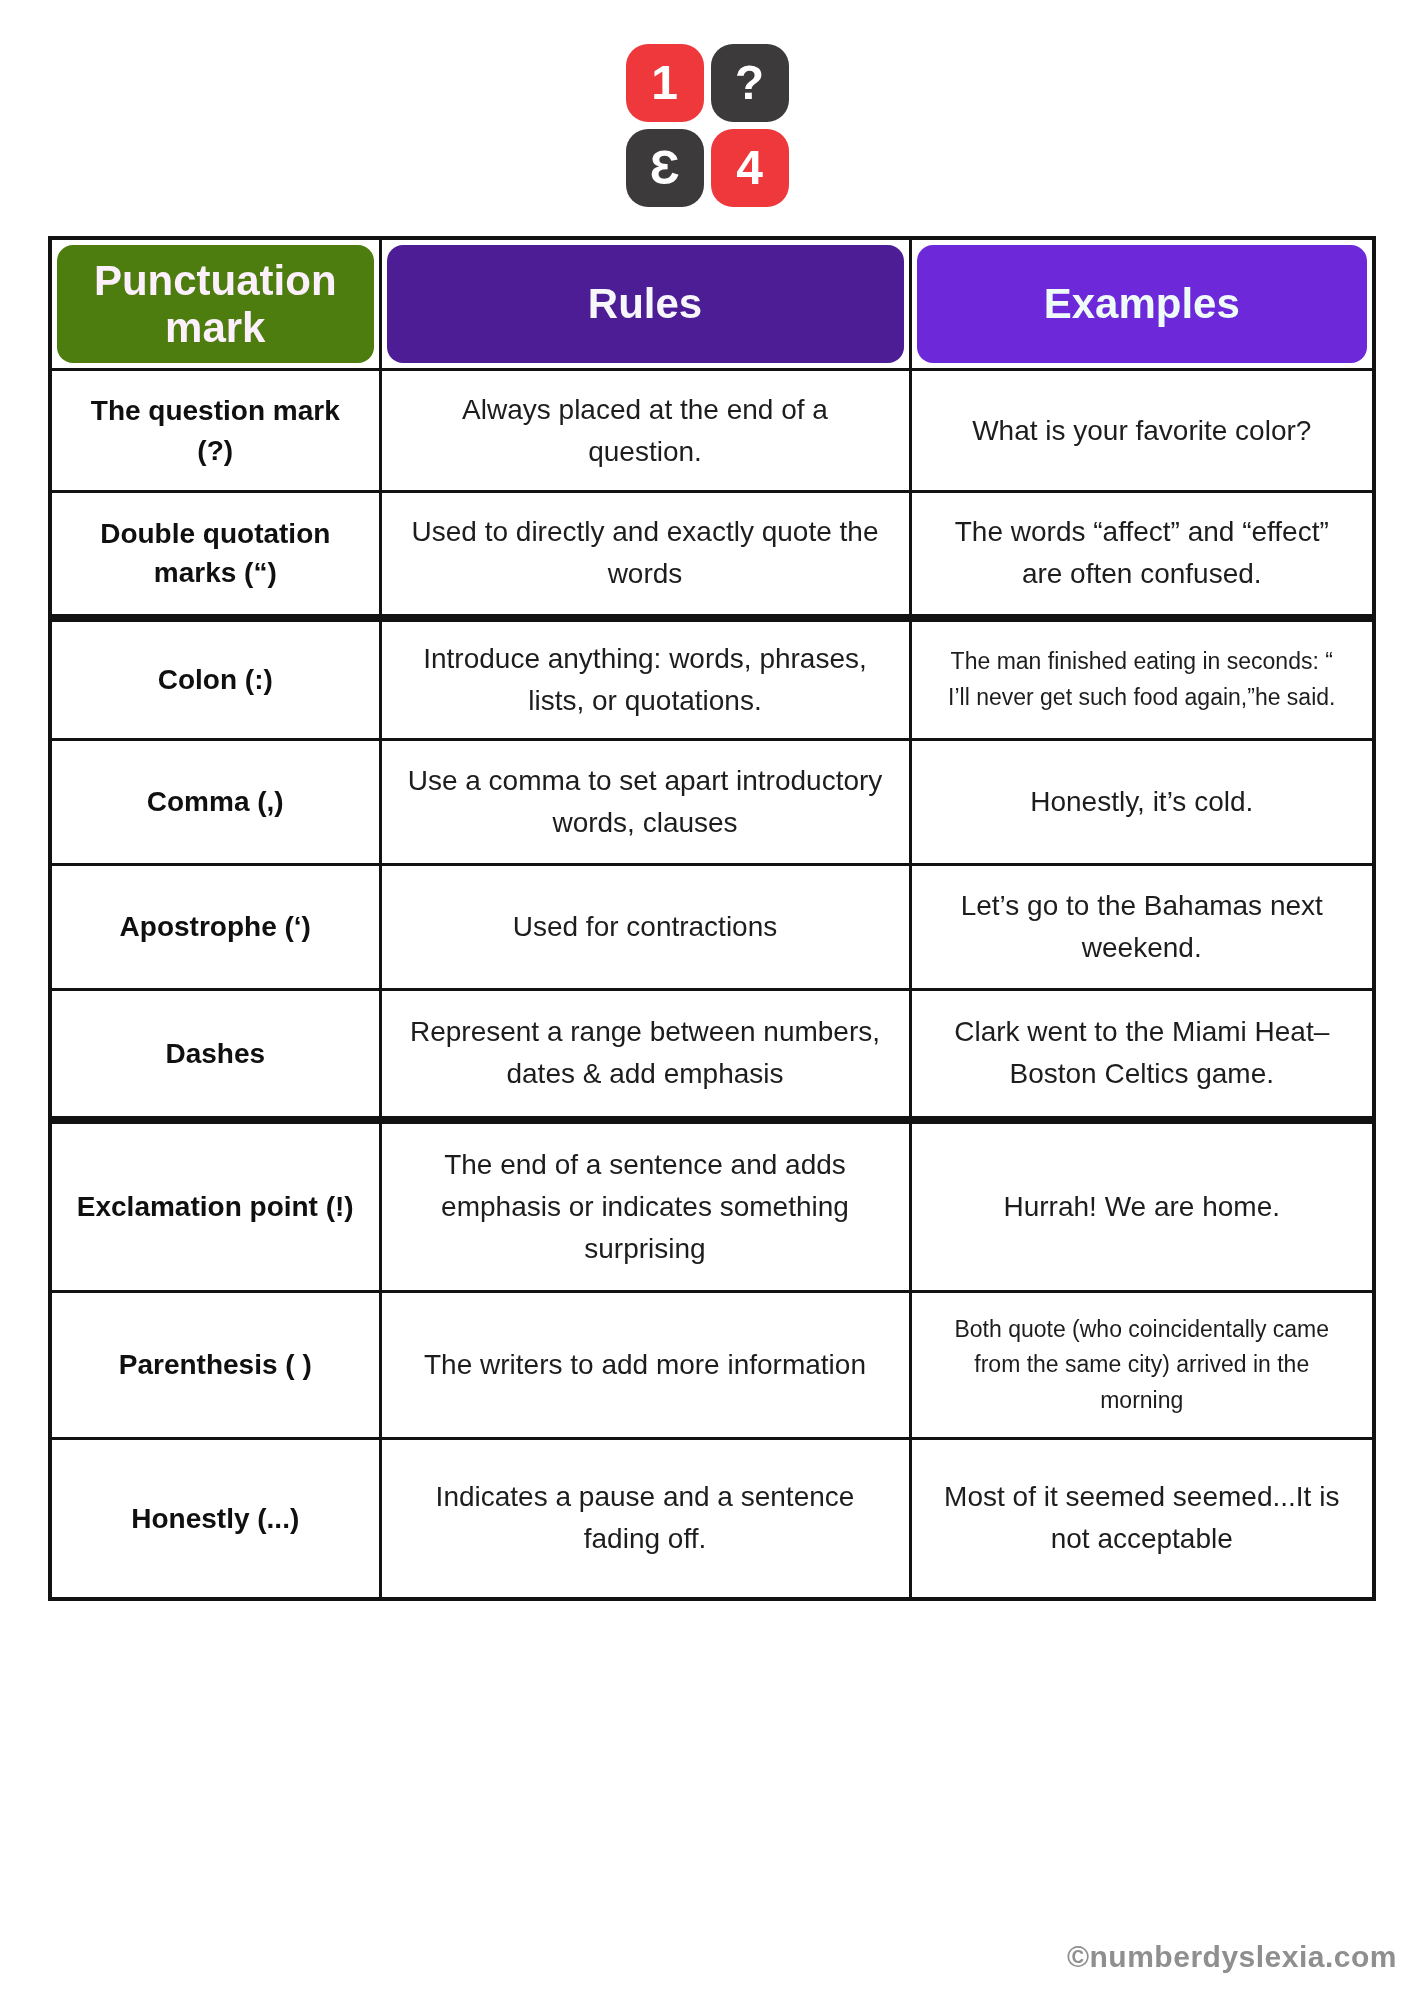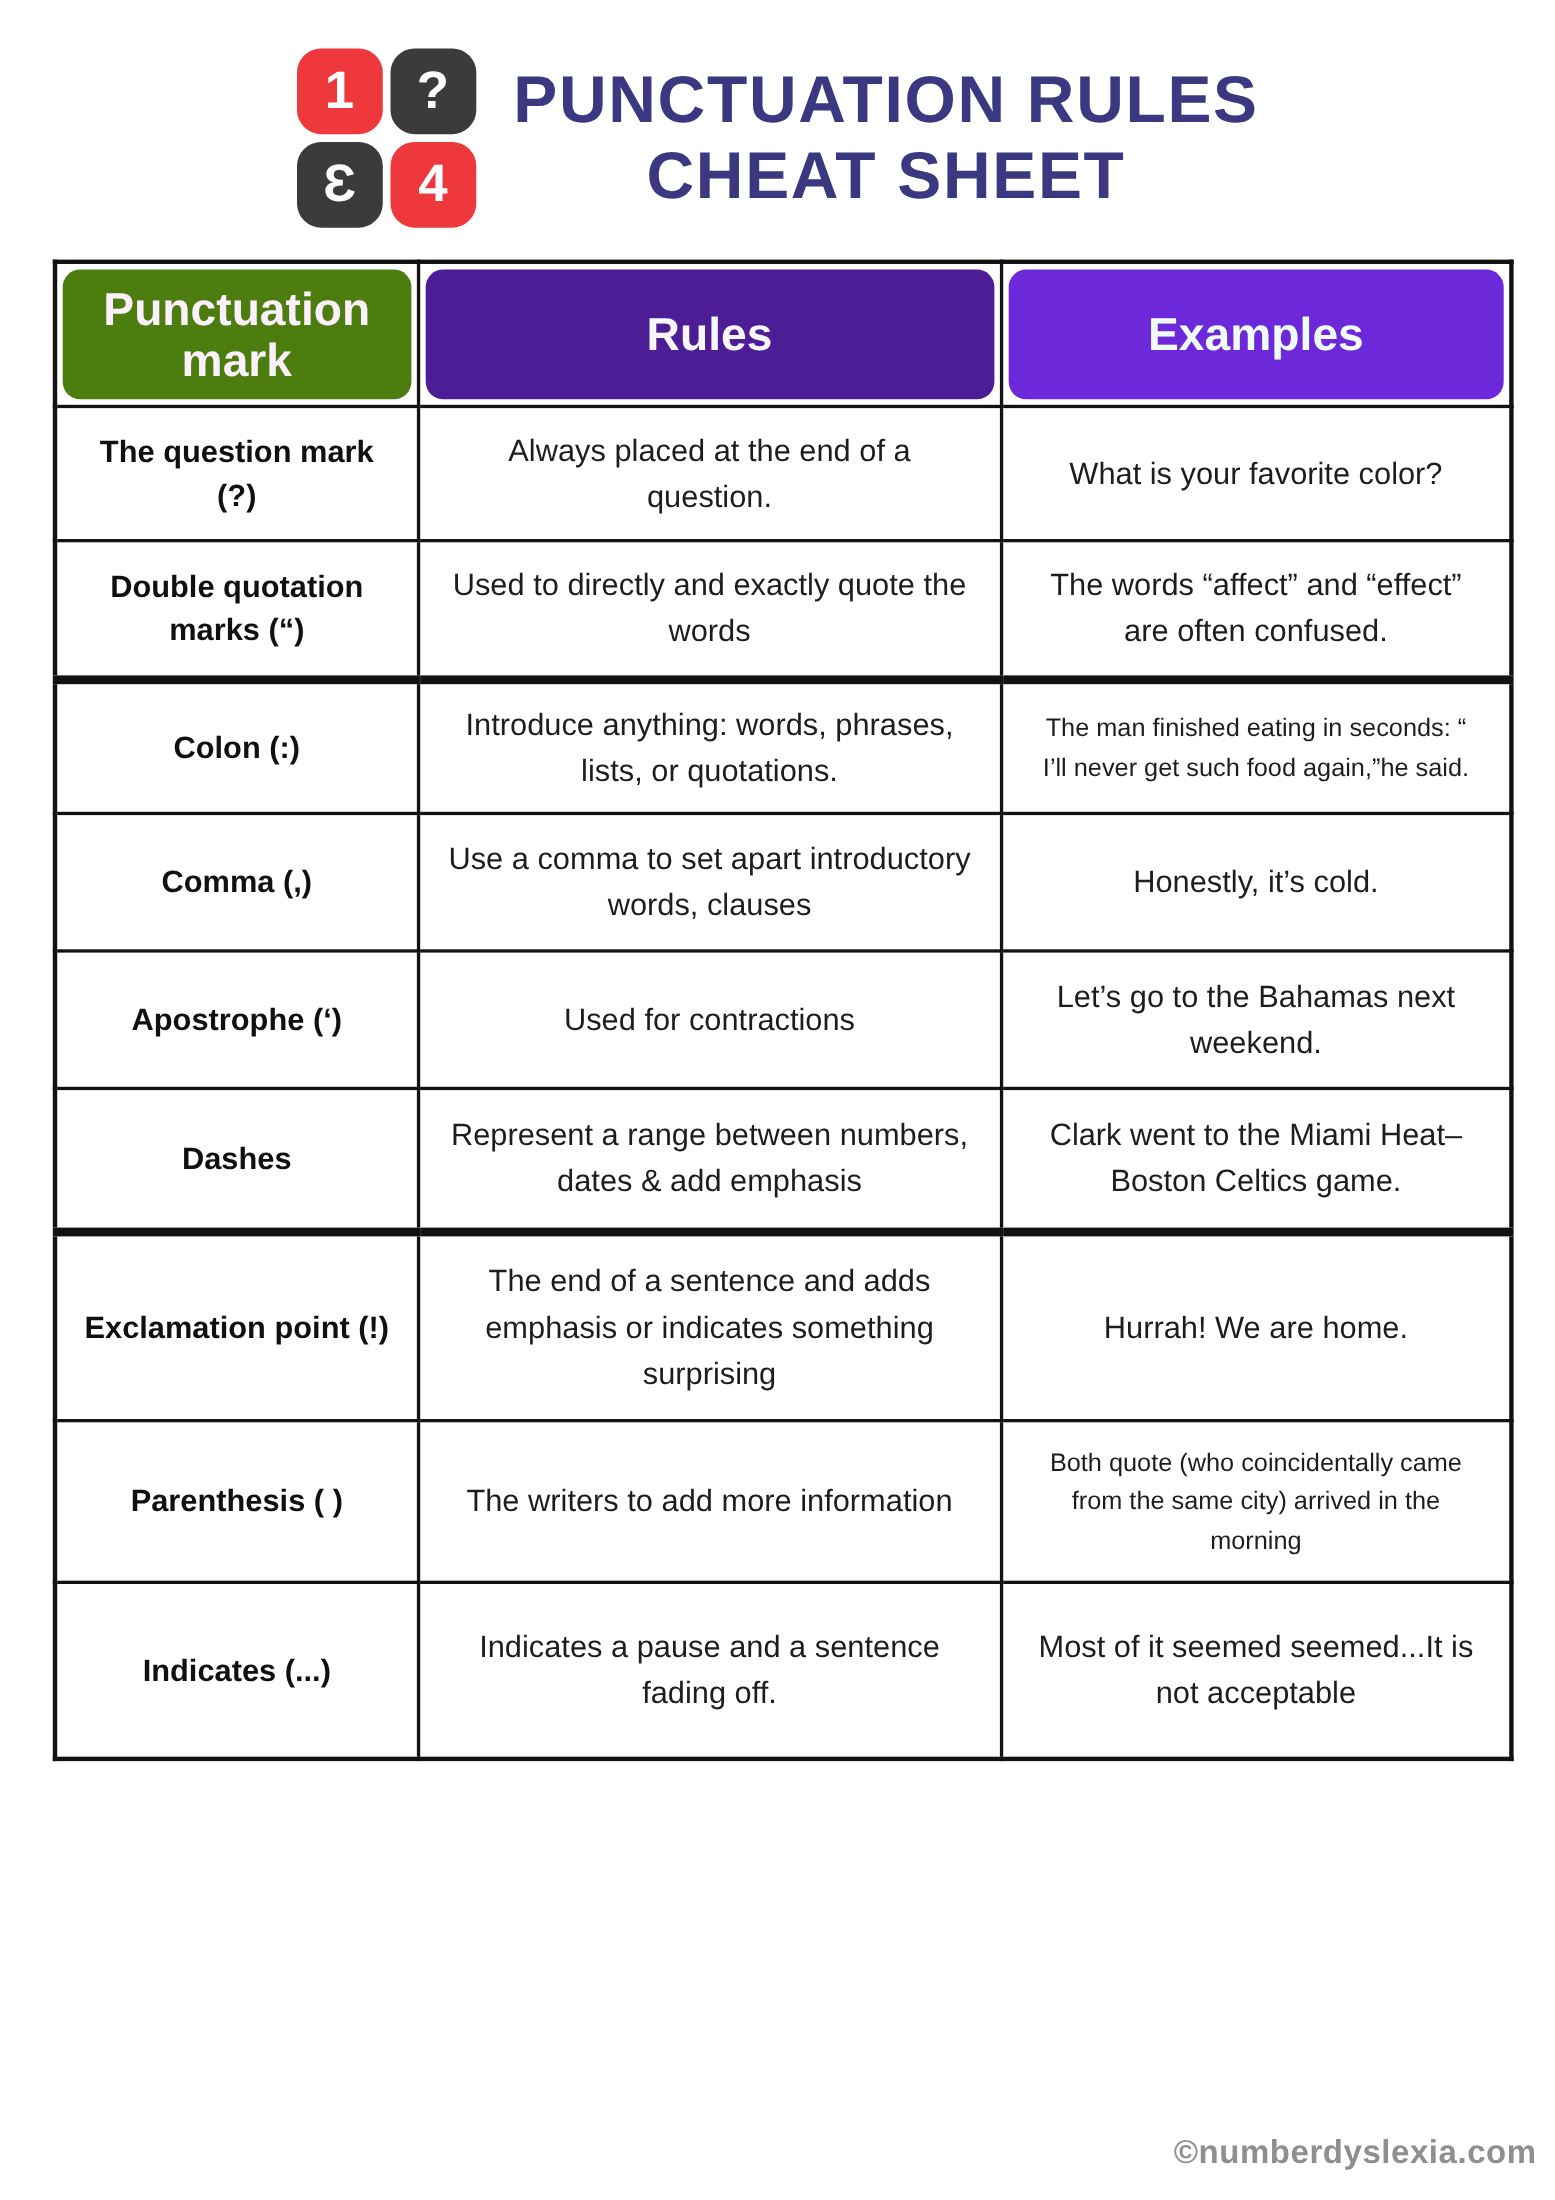--- a/index.html
+++ b/index.html
@@ -70,24 +70,20 @@
     <div class="tile dark">
         <span>?</span>
       </div>
     <div class="tile dark">
         <span>Ɛ</span>
       </div>
     <div class="tile red">
         <span>4</span>
       </div>
   </div>
-  <div class="title">
-    <div>PUNCTUATION RULES</div>
-    <div>CHEAT SHEET</div>
-  </div>
 </div>
 
 <div class="table-wrap">
   <table>
     <colgroup>
         <col style="width:330px">
         <col style="width:530px">
         <col style="width:464px">
       </colgroup>
     <thead>
@@ -138,21 +134,21 @@
         <td class="mark">Exclamation point (!)</td>
         <td class="rule">The end of a sentence and adds emphasis or indicates something surprising</td>
         <td class="example">Hurrah! We are home.</td>
       </tr>
       <tr style="height:147px">
         <td class="mark">Parenthesis ( )</td>
         <td class="rule">The writers to add more information</td>
         <td class="example small">Both quote (who coincidentally came from the same city) arrived in the morning</td>
       </tr>
       <tr style="height:160px">
-        <td class="mark">Indicates (...)</td>
+        <td class="mark">Honestly (...)</td>
         <td class="rule">Indicates a pause and a sentence fading off.</td>
         <td class="example">Most of it seemed seemed...It is not acceptable</td>
       </tr>
     </tbody>
   </table>
 </div>
 
 <div class="footer">©numberdyslexia.com</div>
 
 </body></html>

